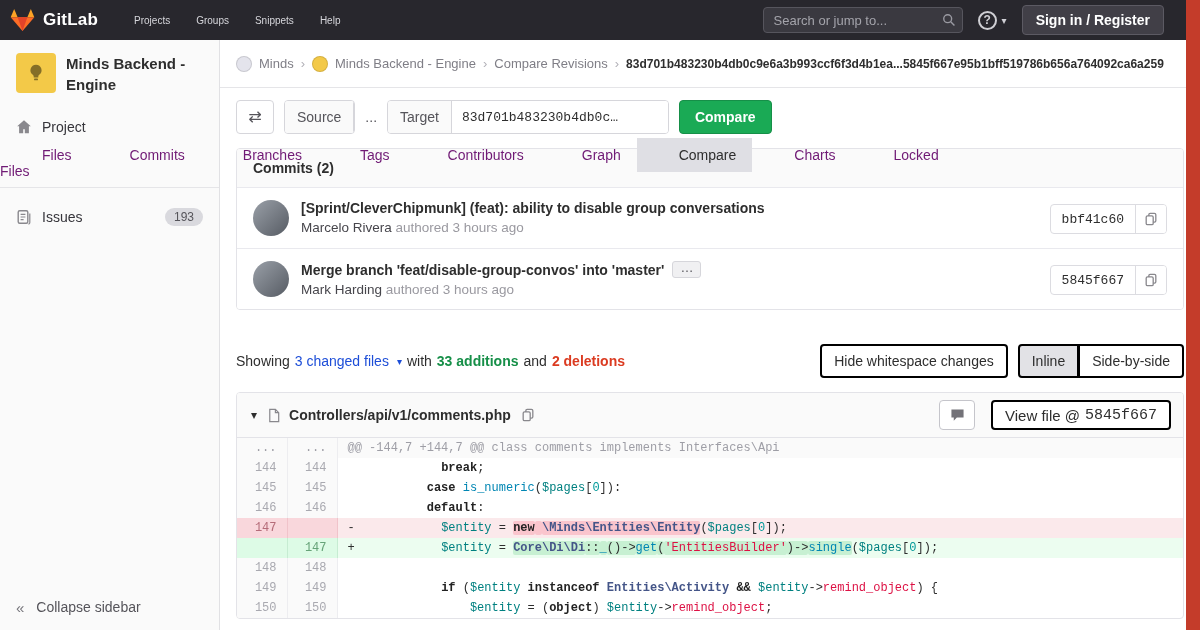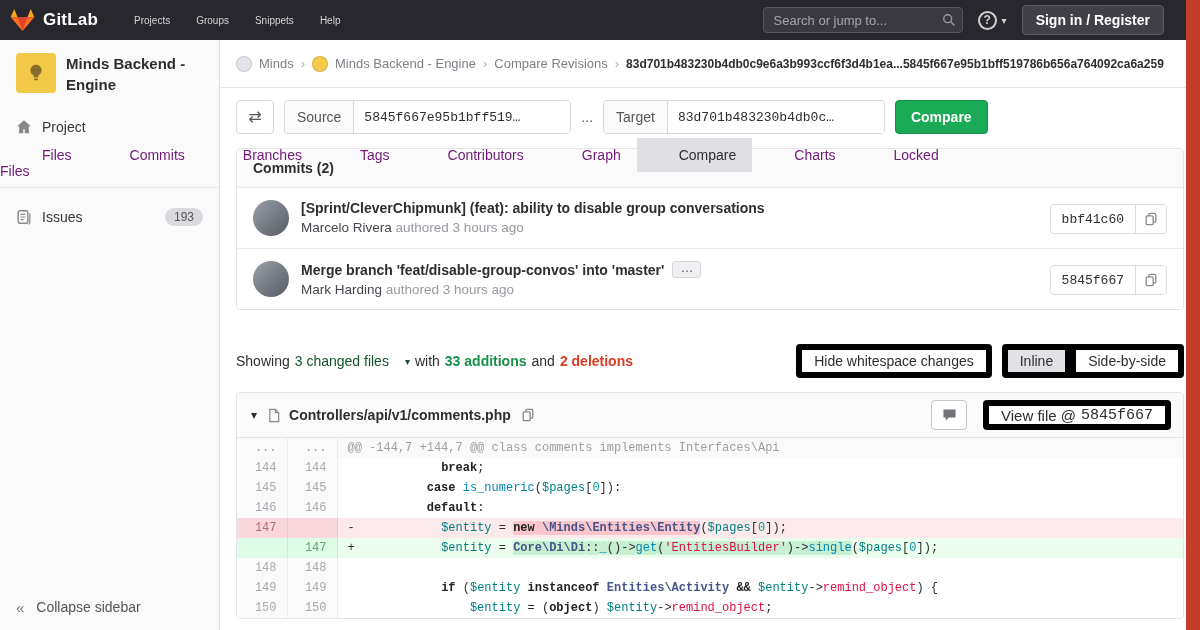--- a/index.html
+++ b/index.html
@@ -66,26 +66,26 @@
   .commit-title{font-weight:600;font-size:14px;color:#2e2e2e;white-space:nowrap;overflow:hidden;text-overflow:ellipsis}
   .ellipsis-btn{border:1px solid #d6d6db;background:#f0f0f2;border-radius:3px;font-size:13px;line-height:10px;padding:1px 7px 4px;color:#55545a;flex:none}
   .commit-byline{margin-top:4px;font-size:13.5px;color:#9a99a0}
   .commit-author{color:#47464c}
   .sha-group{display:flex;align-items:stretch;border:1px solid #dcdce1;border-radius:4px;overflow:hidden;height:30px;margin-top:4px;flex:none;background:#fff}
   .sha{display:flex;align-items:center;padding:0 11px;font-family:"Liberation Mono","DejaVu Sans Mono",monospace;font-size:13px;color:#2e2e2e}
   .copy-btn{border:0;border-left:1px solid #dcdce1;background:#fff;padding:0 8px;display:flex;align-items:center}
 
   .stats-row{display:flex;align-items:center;justify-content:space-between;margin:34px 16px 0}
   .stats-left{display:flex;align-items:center;gap:5px;font-size:14px;color:#2e2e2e}
-  .stats-files{color:#14532d;display:inline-flex;align-items:center;gap:16px}
+  .stats-files{color:#1d4ed8;display:inline-flex;align-items:center;gap:8px}
   .stats-files .caret{font-size:10px}
   .additions{color:#168f48;font-weight:600}
   .deletions{color:#db3b21;font-weight:600}
   .stats-right{display:flex;align-items:center}
-  .btn{height:34px;display:inline-flex;align-items:center;padding:0 12px;border:6px solid #000000;background:#fff;font-size:14px;color:#2e2e2e;border-radius:4px}
+  .btn{height:34px;display:inline-flex;align-items:center;padding:0 12px;border:2px solid #000000;background:#fff;font-size:14px;color:#2e2e2e;border-radius:4px}
   .btn-ws{margin-right:10px}
   .btn-group{display:inline-flex}
   .btn-group .btn{border-radius:0;margin-left:-1px}
   .btn-group .btn:first-child{border-radius:4px 0 0 4px;margin-left:0}
   .btn-group .btn:last-child{border-radius:0 4px 4px 0}
   .btn.active{background:#e2e2e6}
 
   .file-header{display:flex;align-items:center;gap:8px;padding:7px 12px;background:#fafafa;border-bottom:1px solid #e3e3e8}
   .file-caret{font-size:12px;color:#2e2e2e;cursor:pointer;padding:0 2px}
   .file-icon{line-height:0}
@@ -214,21 +214,20 @@
           <a class="crumb-link">Compare Revisions</a>
           <span class="crumb-sep">›</span>
           <span class="crumb-current">83d701b483230b4db0c9e6a3b993ccf6f3d4b1ea...5845f667e95b1bff519786b656a764092ca6a259</span>
         </div>
     </div>
 
     <div class="compare-form">
       <button class="swap-btn">⇄</button>
       <div class="input-group">
         <span class="ig-label">Source</span>
-        <input class="ig-input" readonly="" value="5845f667e95b1bff519…" style="">
       </div>
       <span class="form-sep">...</span>
       <div class="input-group">
         <span class="ig-label">Target</span>
         <input class="ig-input" readonly="" value="83d701b483230b4db0c…" style="">
       </div>
       <button class="btn-green">Compare</button>
     </div>
 
     <section class="panel">

